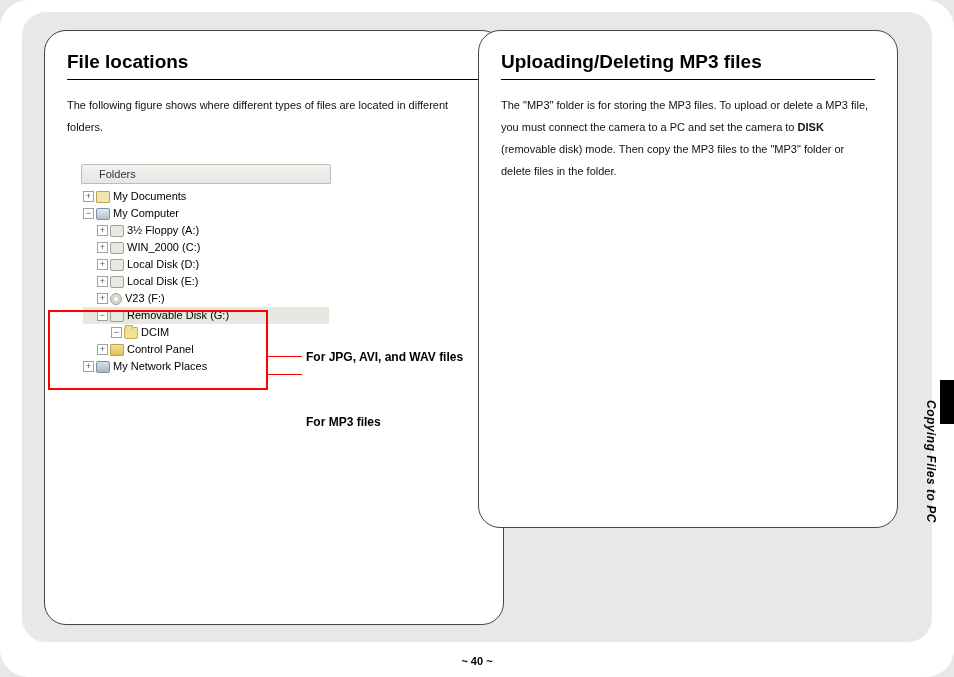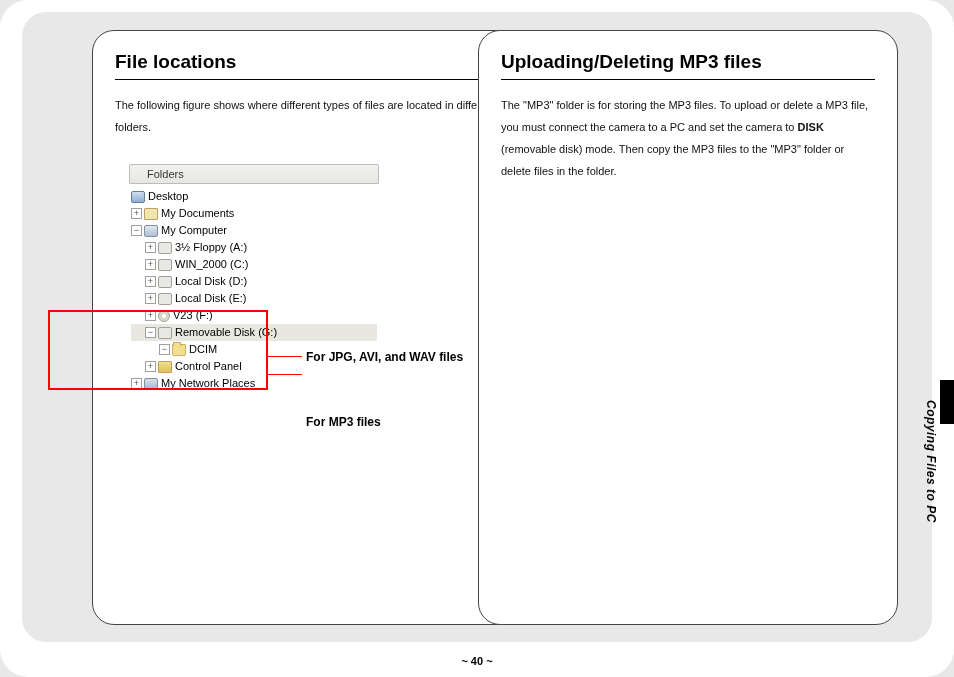--- a/index.html
+++ b/index.html
@@ -33,27 +33,26 @@
     background: #fff;
     border: 1px solid #444;
     border-radius: 22px;
     padding: 20px 22px;
   }
   .panel.left {
     top: 30px;
     left: 44px;
     width: 460px;
     height: 595px;
-    margin-left: 48px;
   }
   .panel.right {
     top: 30px;
     left: 478px;
     width: 420px;
-    height: 595px;
+    height: 498px;
   }
   .panel h2 {
     font-size: 19px;
     font-weight: bold;
     border-bottom: 1px solid #000;
     padding-bottom: 6px;
     margin-bottom: 14px;
   }
   .panel p {
     font-size: 11px;
@@ -172,24 +171,20 @@
   <div class="outer-frame"></div>
 
   <div class="panel left">
     <h2>File locations</h2>
     <p>The following figure shows where different types of files are located in different folders.</p>
 
     <div class="folders-box">
       <div class="folders-header">Folders</div>
       <div class="tree">
 
-        <div class="tree-row">
-          <span class="icn icn-desktop"></span>
-          <span>Desktop</span>
-        </div>
 
         <div class="tree-row">
           <span class="expander">+</span>
           <span class="icn icn-docs"></span>
           <span>My Documents</span>
         </div>
 
         <div class="tree-row">
           <span class="expander">−</span>
           <span class="icn icn-computer"></span>

